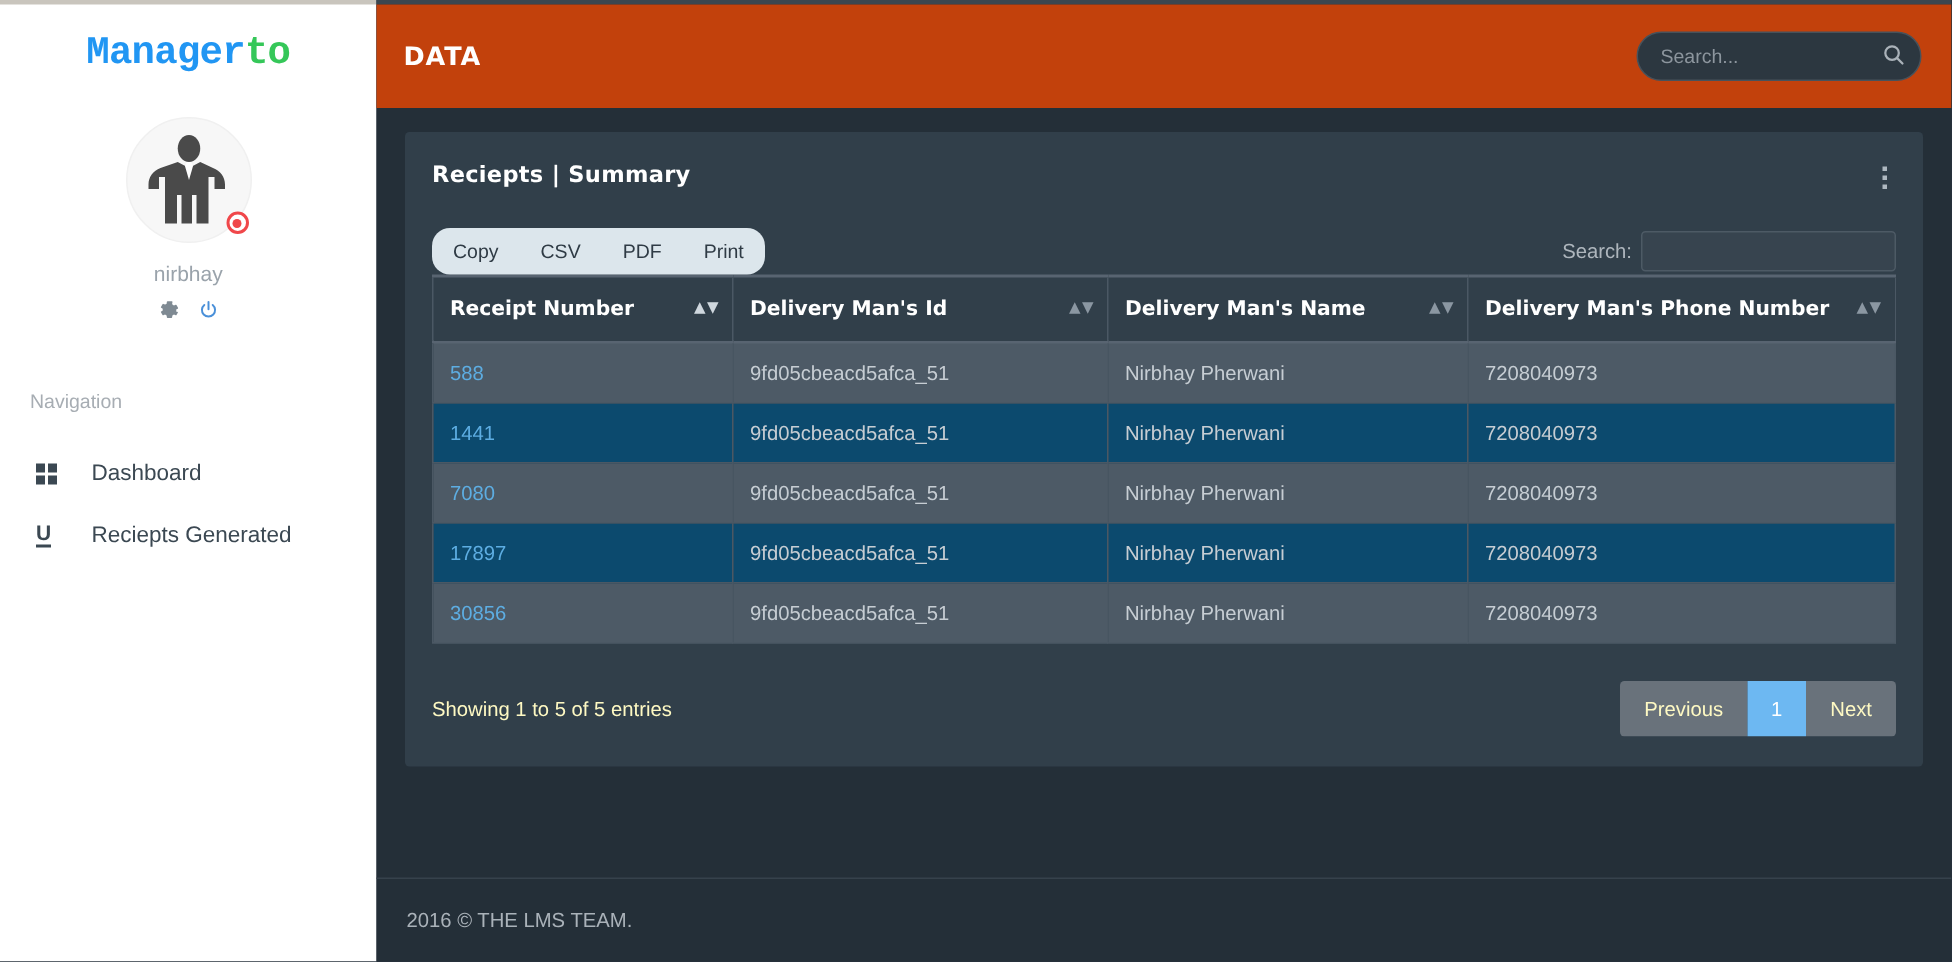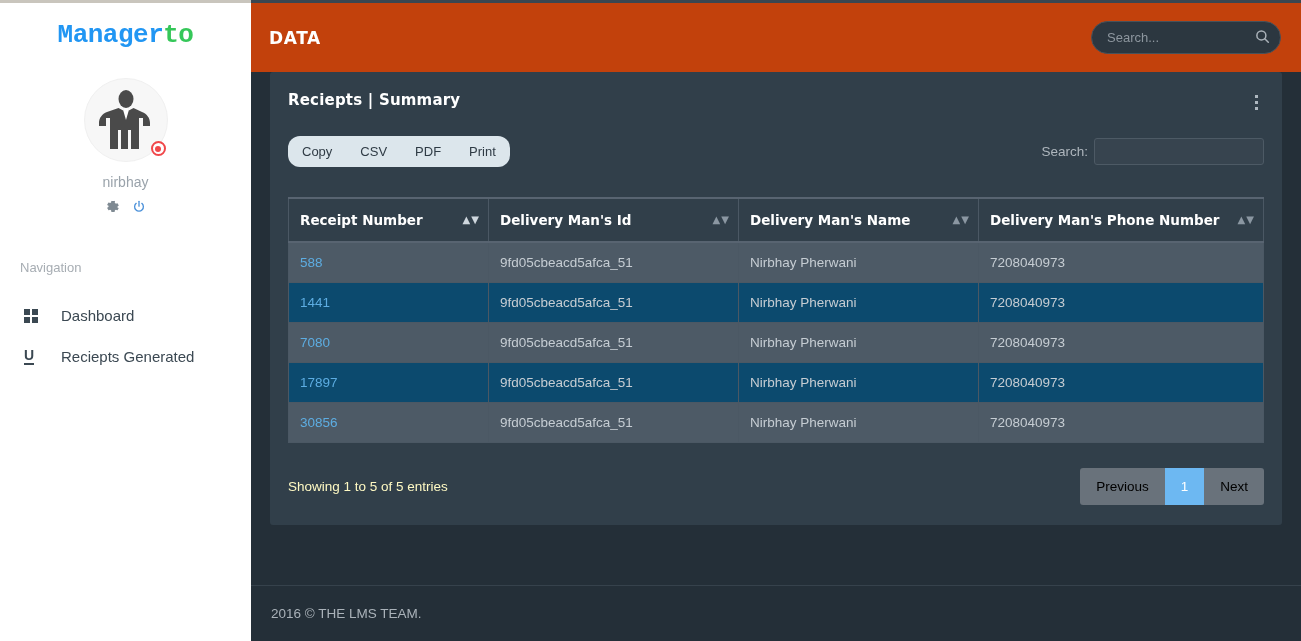--- a/index.html
+++ b/index.html
@@ -121,21 +121,21 @@
     padding: 0 34px 0 15px;
     outline: none;
     font-family: "Liberation Sans", sans-serif;
   }
   .topsearch input::placeholder { color: #8d969e; }
   .topsearch .mag {
     position: absolute; right: 11px; top: 8px;
     color: #aab2b9; pointer-events: none;
   }
 
-  .content { flex: 1 1 auto; padding: 0 19px; }
+  .content { flex: 1 1 auto; padding: 16px 19px; }
 
   .card {
     background: #313f4a;
     border-radius: 3px;
     padding: 19px 18px 20px 18px;
     position: relative;
   }
   .card-head { display: flex; align-items: flex-start; }
   .card-title {
     color: #ffffff; font-size: 15px; font-weight: bold;
@@ -167,21 +167,21 @@
   }
   .search-wrap label { color: #aeb6bd; font-size: 13.5px; margin-right: 6px; }
   .search-wrap input {
     width: 170px; height: 27px;
     background: #37444f; border: 1px solid #4d5a65;
     border-radius: 3px; outline: none;
     color: #dde3e8; font-size: 13px; padding: 0 7px;
     font-family: "Liberation Sans", sans-serif;
   }
 
-  table { width: 100%; border-collapse: collapse; margin-top: 30px; }
+  table { width: 100%; border-collapse: collapse; margin-top: 0; }
   thead th {
     background: #313f4a;
     color: #ffffff; font-size: 13.5px; font-weight: bold;
     text-align: left;
     padding: 13px 10px 13px 11px;
     border: 1px solid #4b5864;
     border-top: 2px solid #586471;
     border-bottom: 2px solid #586471;
     font-family: "DejaVu Sans", sans-serif;
     position: relative;
@@ -208,21 +208,21 @@
   .table-foot {
     display: flex; align-items: center; margin-top: 25px;
   }
   .entries-info { color: #fef9c3; font-size: 13.5px; }
   .pagination {
     margin-left: auto; display: flex;
     border-radius: 3px; overflow: hidden;
   }
   .pagination button {
     border: none; background: #69727b;
-    color: #000000; font-size: 13.5px;
+    color: #fef9c3; font-size: 13.5px;
     padding: 11px 16px; cursor: pointer;
     font-family: "Liberation Sans", sans-serif;
   }
   .pagination button.active { background: #6db8f2; color: #ffffff; }
 
   .footer {
     margin-top: auto;
     height: 56px; flex: 0 0 56px;
     border-top: 1px solid #36424c;
     display: flex; align-items: center;

